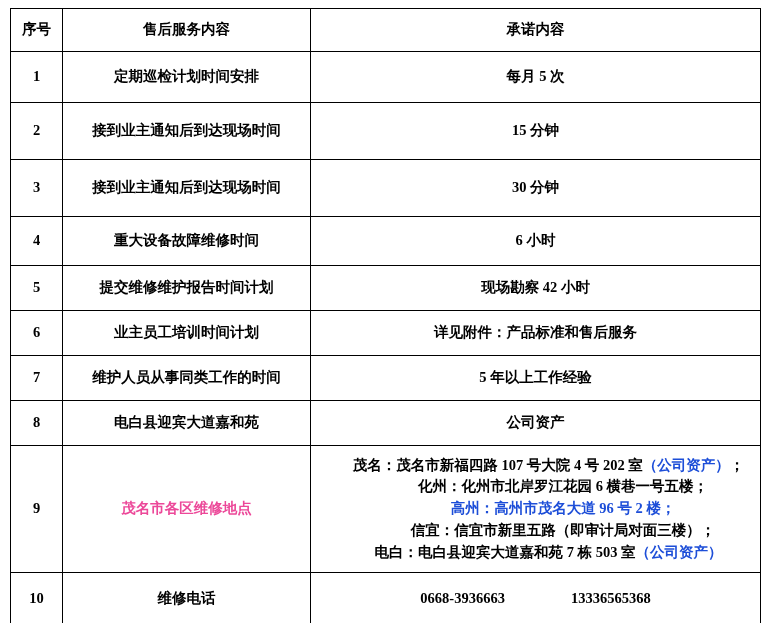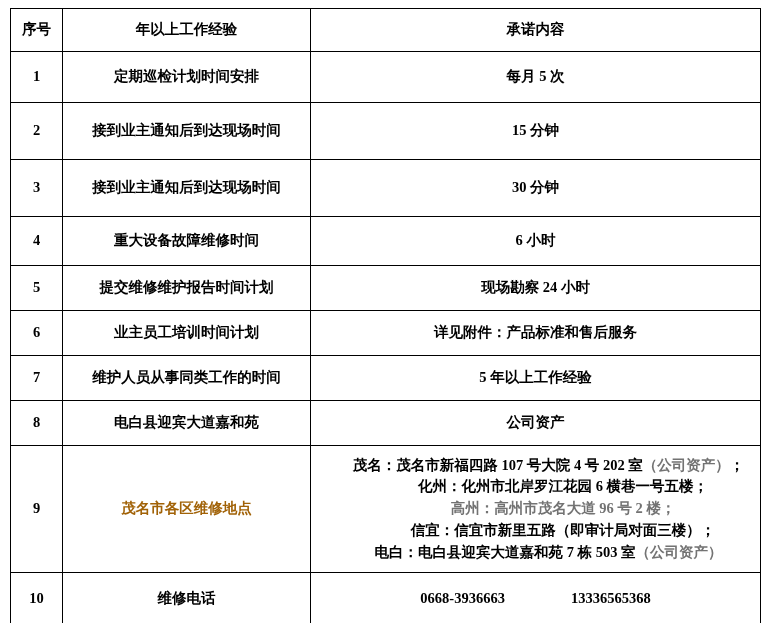--- a/index.html
+++ b/index.html
@@ -78,44 +78,44 @@
   .addr-line {
     white-space: nowrap;
   }
   .addr-indent {
     padding-left: 55px;
   }
   .addr-center {
     padding-left: 26px;
   }
   .red {
-    color: #737373;
+    color: #1d4ed8;
   }
   .item-red {
-    color: #a16207;
+    color: #ec4899;
   }
   .phone-cell span + span {
     display: inline-block;
     margin-left: 66px;
   }
 </style>
 </head>
 <body>
 
 <div class="page">
   <table class="svc-table">
     <colgroup>
       <col class="c-no">
       <col class="c-item">
       <col class="c-prom">
     </colgroup>
     <tbody>
       <tr class="head-row">
         <td class="no-cell">序号</td>
-        <td class="item-cell">年以上工作经验</td>
+        <td class="item-cell">售后服务内容</td>
         <td class="prom-cell">承诺内容</td>
       </tr>
 
       <tr class="r1">
         <td class="no-cell">1</td>
         <td class="item-cell">定期巡检计划时间安排</td>
         <td class="prom-cell">每月 5 次</td>
       </tr>
 
       <tr class="r2">
@@ -132,21 +132,21 @@
 
       <tr class="r4">
         <td class="no-cell">4</td>
         <td class="item-cell">重大设备故障维修时间</td>
         <td class="prom-cell">6 小时</td>
       </tr>
 
       <tr class="r5">
         <td class="no-cell">5</td>
         <td class="item-cell">提交维修维护报告时间计划</td>
-        <td class="prom-cell">现场勘察 24 小时</td>
+        <td class="prom-cell">现场勘察 42 小时</td>
       </tr>
 
       <tr class="r6">
         <td class="no-cell">6</td>
         <td class="item-cell">业主员工培训时间计划</td>
         <td class="prom-cell">详见附件：产品标准和售后服务</td>
       </tr>
 
       <tr class="r7">
         <td class="no-cell">7</td>

